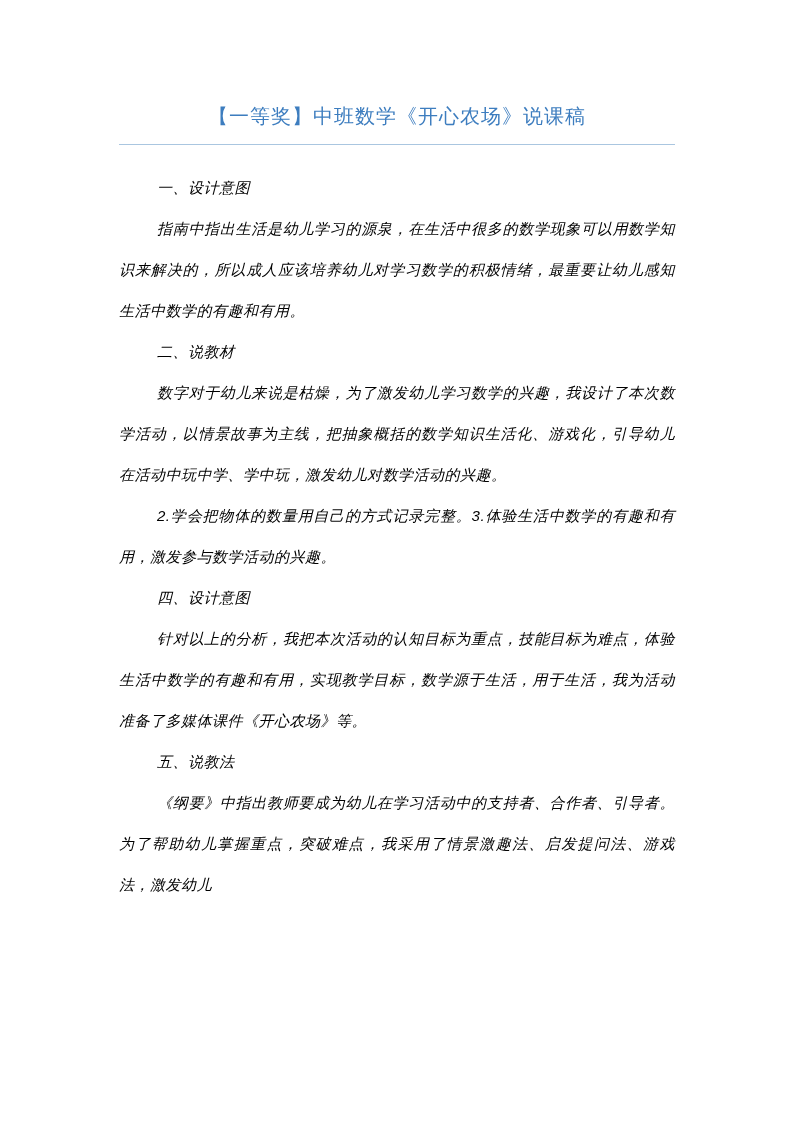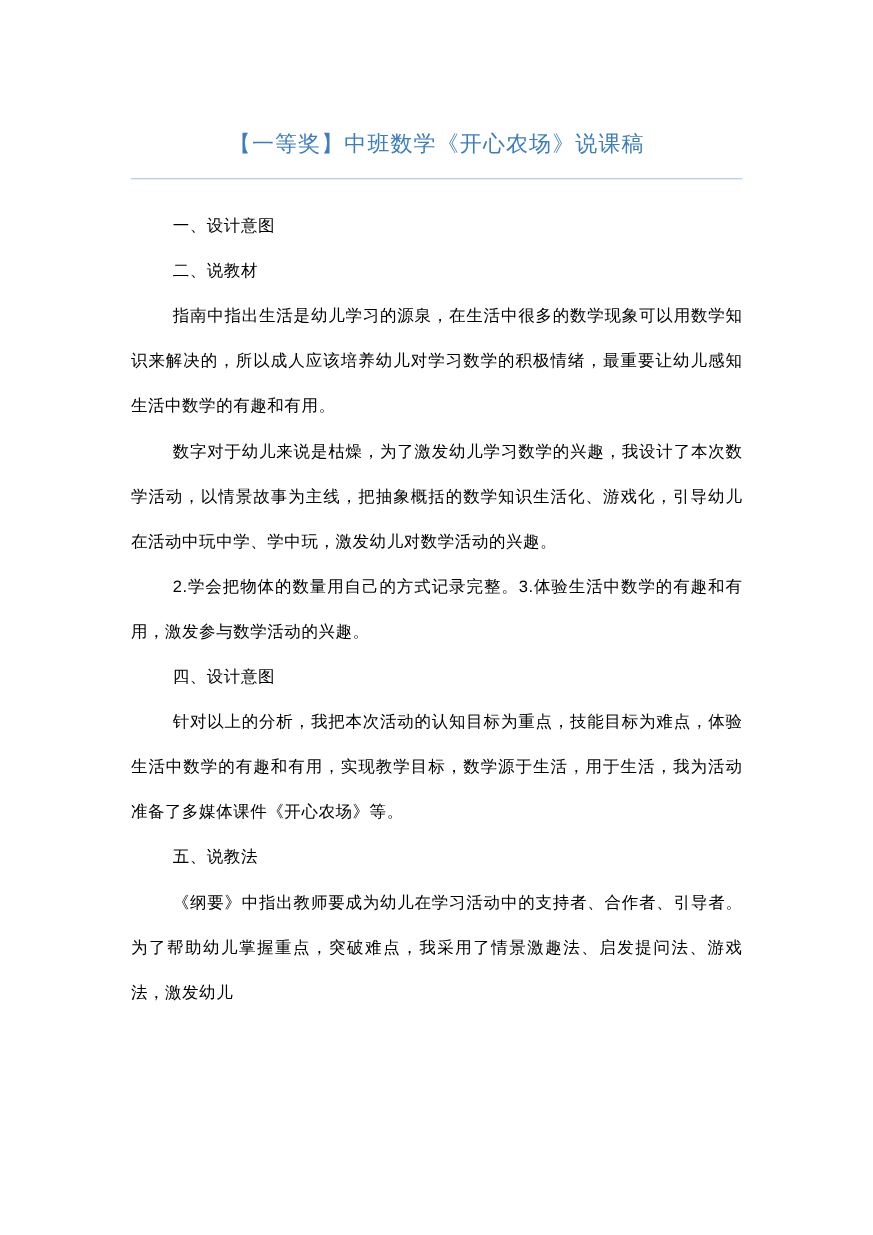--- a/index.html
+++ b/index.html
@@ -14,58 +14,59 @@
     font-family: "Liberation Sans", "DejaVu Sans", sans-serif;
   }
   .page {
     box-sizing: border-box;
     width: 794px;
     height: 1123px;
     padding: 100px 119px 0 119px;
     background: #ffffff;
   }
   .doc-title {
-    margin: 16px;
+    margin: 1px;
     color: #3d7dbf;
     font-size: 20px;
     font-weight: 400;
     text-align: center;
     line-height: 30px;
     letter-spacing: 1px;
   }
   .title-divider {
     border: none;
     border-top: 1px solid #aac6e0;
     margin: 13px 0 0 0;
     height: 0;
   }
   .doc-body {
     margin-top: 22px;
+    font-style: italic;
   }
   .para {
     margin: 0;
     font-size: 15px;
     color: #000000;
     line-height: 41px;
     text-align: justify;
     text-indent: 38px;
     letter-spacing: 0.5px;
     word-break: break-all;
   }
 </style>
 </head>
 <body>
 
 <div class="page">
   <h1 class="doc-title">【一等奖】中班数学《开心农场》说课稿</h1>
   <hr class="title-divider">
   <div class="doc-body">
     <p class="para">一、设计意图</p>
+    <p class="para">指南中指出生活是幼儿学习的源泉，在生活中很多的数学现象可以用数学知识来解决的，所以成人应该培养幼儿对学习数学的积极情绪，最重要让幼儿感知生活中数学的有趣和有用。</p>
     <p class="para">二、说教材</p>
-    <p class="para">指南中指出生活是幼儿学习的源泉，在生活中很多的数学现象可以用数学知识来解决的，所以成人应该培养幼儿对学习数学的积极情绪，最重要让幼儿感知生活中数学的有趣和有用。</p>
     <p class="para">数字对于幼儿来说是枯燥，为了激发幼儿学习数学的兴趣，我设计了本次数学活动，以情景故事为主线，把抽象概括的数学知识生活化、游戏化，引导幼儿在活动中玩中学、学中玩，激发幼儿对数学活动的兴趣。</p>
     <p class="para">2.学会把物体的数量用自己的方式记录完整。3.体验生活中数学的有趣和有用，激发参与数学活动的兴趣。</p>
     <p class="para">四、设计意图</p>
     <p class="para">针对以上的分析，我把本次活动的认知目标为重点，技能目标为难点，体验生活中数学的有趣和有用，实现教学目标，数学源于生活，用于生活，我为活动准备了多媒体课件《开心农场》等。</p>
     <p class="para">五、说教法</p>
     <p class="para">《纲要》中指出教师要成为幼儿在学习活动中的支持者、合作者、引导者。为了帮助幼儿掌握重点，突破难点，我采用了情景激趣法、启发提问法、游戏法，激发幼儿</p>
   </div>
 </div>
 
 </body></html>

